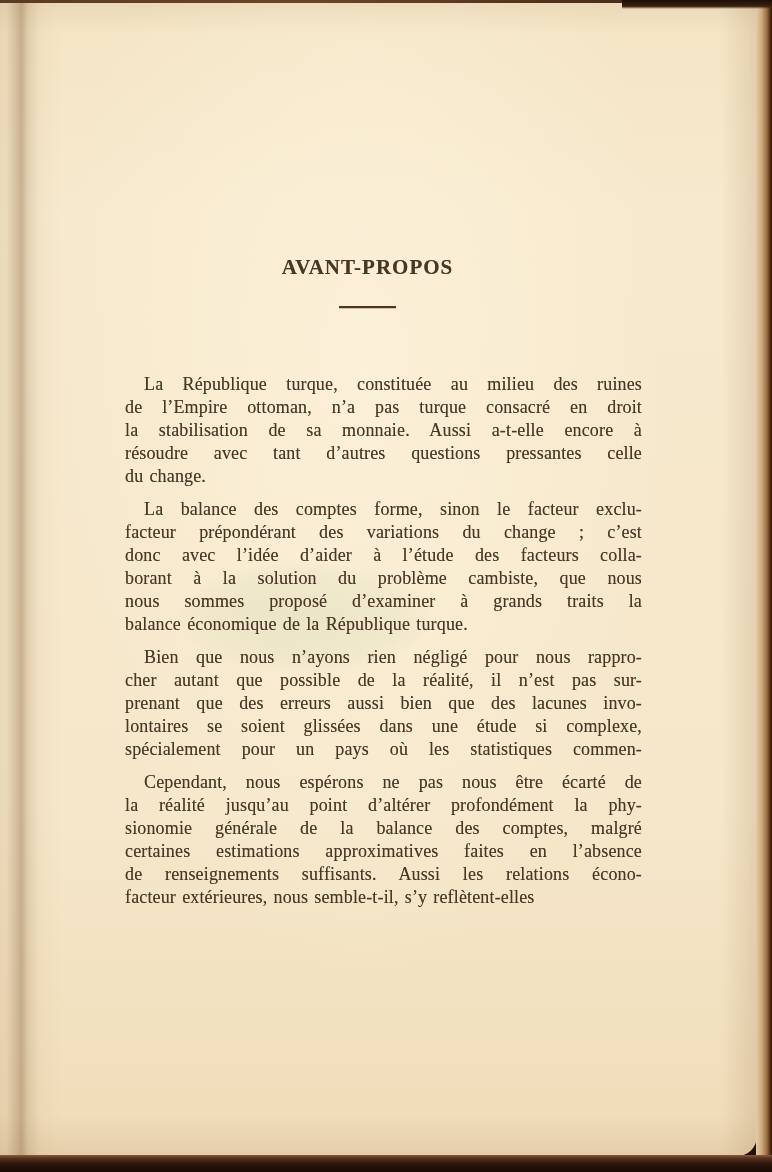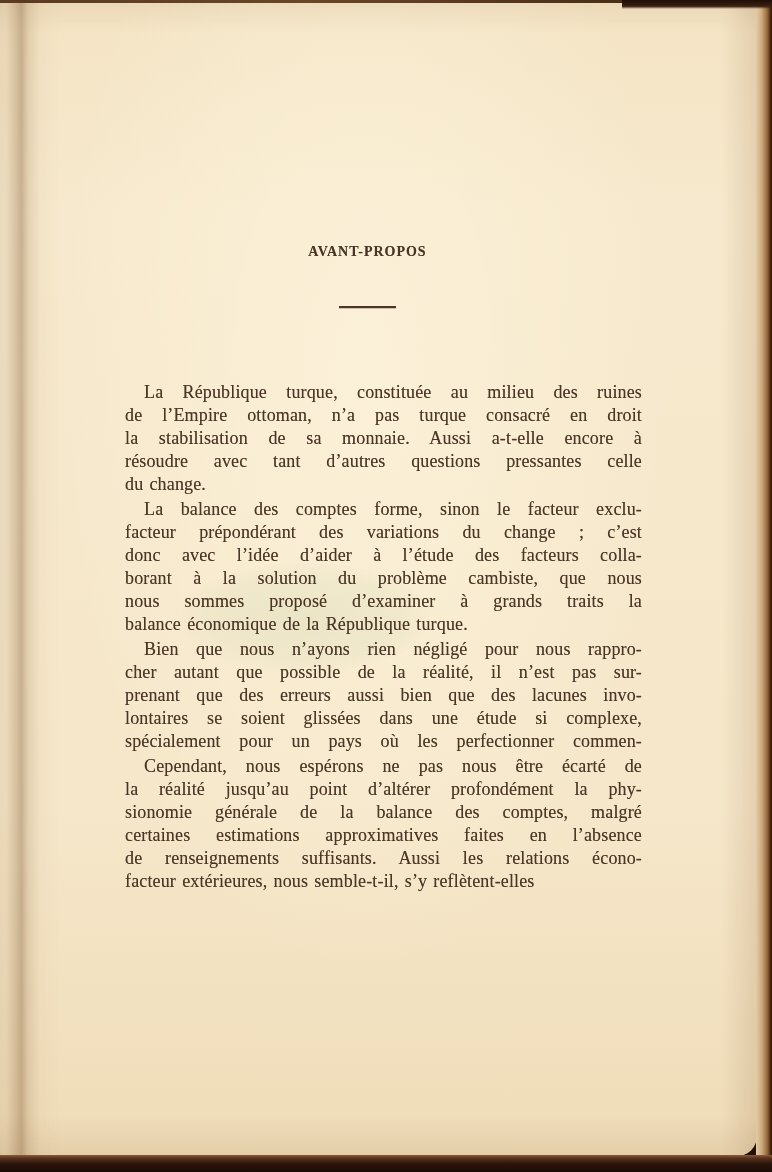--- a/index.html
+++ b/index.html
@@ -103,26 +103,26 @@
   .content {
     position: absolute;
     left: 125px;
     top: 0;
     width: 517px;
     height: 100%;
     color: var(--ink, #4a3526);
   }
   .doc-title {
     position: absolute;
-    top: 241px;
+    top: 252px;
     left: 0;
     width: 100%;
     transform: translateX(-16px);
     text-align: center;
-    font-size: 14px;
+    font-size: 21px;
     font-weight: bold;
     letter-spacing: 1px;
     color: var(--ink, #4a3526);
     text-shadow: 0 0 0.6px rgba(74,53,38,0.55);
   }
   .title-divider {
     position: absolute;
     top: 303px;
     left: 214px;
     width: 57px;
@@ -134,22 +134,22 @@
     position: absolute;
     top: 366px;
     left: 0;
     width: 517px;
     font-size: 18px;
     line-height: 23px;
     letter-spacing: 0.15px;
     word-spacing: 1.5px;
     text-shadow: 0 0 0.5px rgba(74,53,38,0.5);
   }
-  .para { margin-top: 2px; }
-  .para:first-child { margin-top: 12px; }
+  .para { margin-top: 10px; }
+  .para:first-child { margin-top: 4px; }
   .line {
     text-align: justify;
     text-align-last: justify;
     white-space: normal;
   }
   .line.first { text-indent: 19px; }
   .line.last { text-align-last: left; }
 </style>
 </head>
 <body>
@@ -178,21 +178,21 @@
             <div class="line">donc avec l’idée d’aider à l’étude des facteurs colla-</div>
             <div class="line">borant à la solution du problème cambiste, que nous</div>
             <div class="line">nous sommes proposé d’examiner à grands traits la</div>
             <div class="line last">balance économique de la République turque.</div>
           </div>
           <div class="para">
             <div class="line first">Bien que nous n’ayons rien négligé pour nous rappro-</div>
             <div class="line">cher autant que possible de la réalité, il n’est pas sur-</div>
             <div class="line">prenant que des erreurs aussi bien que des lacunes invo-</div>
             <div class="line">lontaires se soient glissées dans une étude si complexe,</div>
-            <div class="line">spécialement pour un pays où les perfectionner commen-</div>
+            <div class="line">spécialement pour un pays où les statistiques commen-</div>
           </div>
           <div class="para">
             <div class="line first">Cependant, nous espérons ne pas nous être écarté de</div>
             <div class="line">la réalité jusqu’au point d’altérer profondément la phy-</div>
             <div class="line">sionomie générale de la balance des comptes, malgré</div>
             <div class="line">certaines estimations approximatives faites en l’absence</div>
             <div class="line">de renseignements suffisants. Aussi les relations écono-</div>
             <div class="line last">facteur extérieures, nous semble-t-il, s’y reflètent-elles</div>
           </div>
         </div>

